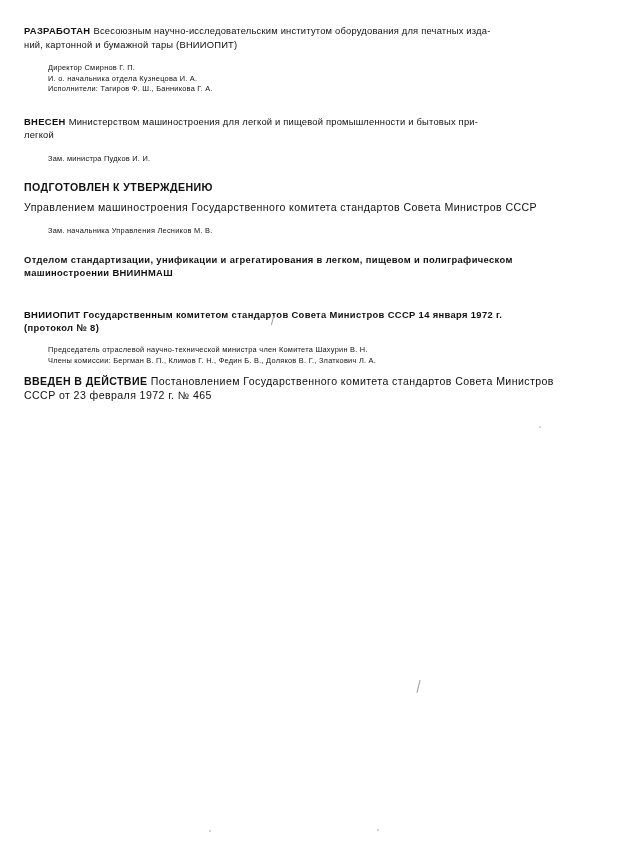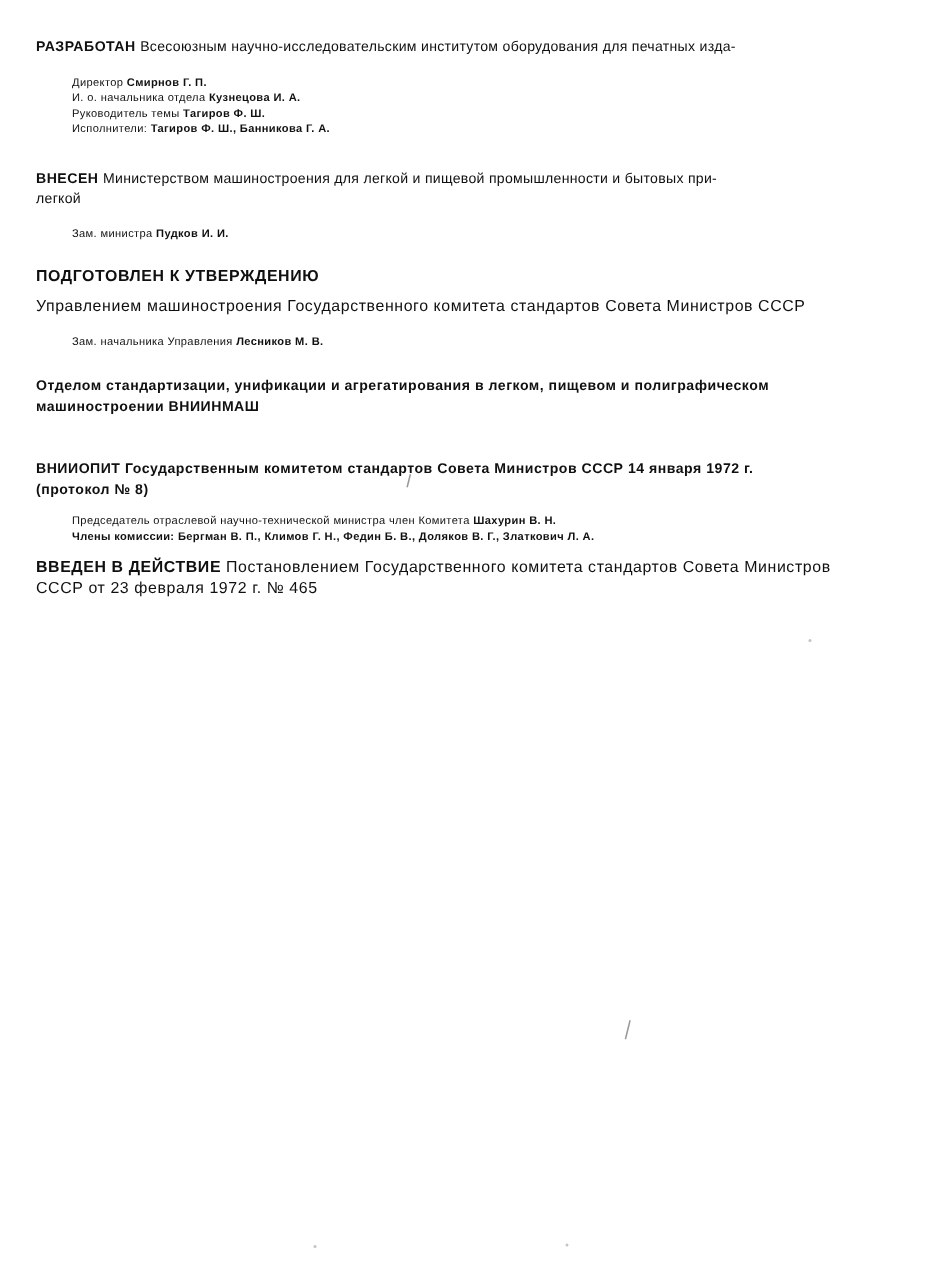--- a/index.html
+++ b/index.html
@@ -51,21 +51,21 @@
   .head-big .reg {
     font-weight: normal;
   }
 
   .small-block {
     font-size: 7.4px;
     letter-spacing: 0.25px;
     line-height: 10.6px;
     margin-left: 24px;
   }
-  .small-block .b { font-weight: bold; }
+  .small-block .b { font-weight: normal; }
 
   .sp6 { height: 6px; }
   .sp8 { height: 8px; }
   .sp10 { height: 10px; }
   .sp12 { height: 12px; }
   .sp16 { height: 16px; }
   .sp20 { height: 20px; }
   .slash {
     position: absolute;
     width: 1px;
@@ -85,30 +85,30 @@
 <body>
 
 <div class="page">
   <div class="content">
 
     <div class="block">
       <div class="head-line">
         <span>РАЗРАБОТАН</span>
         <span class="reg">Всесоюзным научно-исследовательским институтом оборудования для печатных изда-</span>
       </div>
+      <div class="head-line">
+        <span class="reg">ний, картонной и бумажной тары (ВНИИОПИТ)</span>
+      </div>
       <div class="sp12"></div>
       <div class="small-block">
         <div>
           <span>Директор </span><span class="b">Смирнов Г. П.</span>
         </div>
         <div>
           <span>И. о. начальника отдела </span><span class="b">Кузнецова И. А.</span>
-        </div>
-        <div>
-          <span>Руководитель темы </span><span class="b">Тагиров Ф. Ш.</span>
         </div>
         <div>
           <span>Исполнители: </span><span class="b">Тагиров Ф. Ш., Банникова Г. А.</span>
         </div>
       </div>
     </div>
 
     <div class="sp20"></div>
 
     <div class="block">

